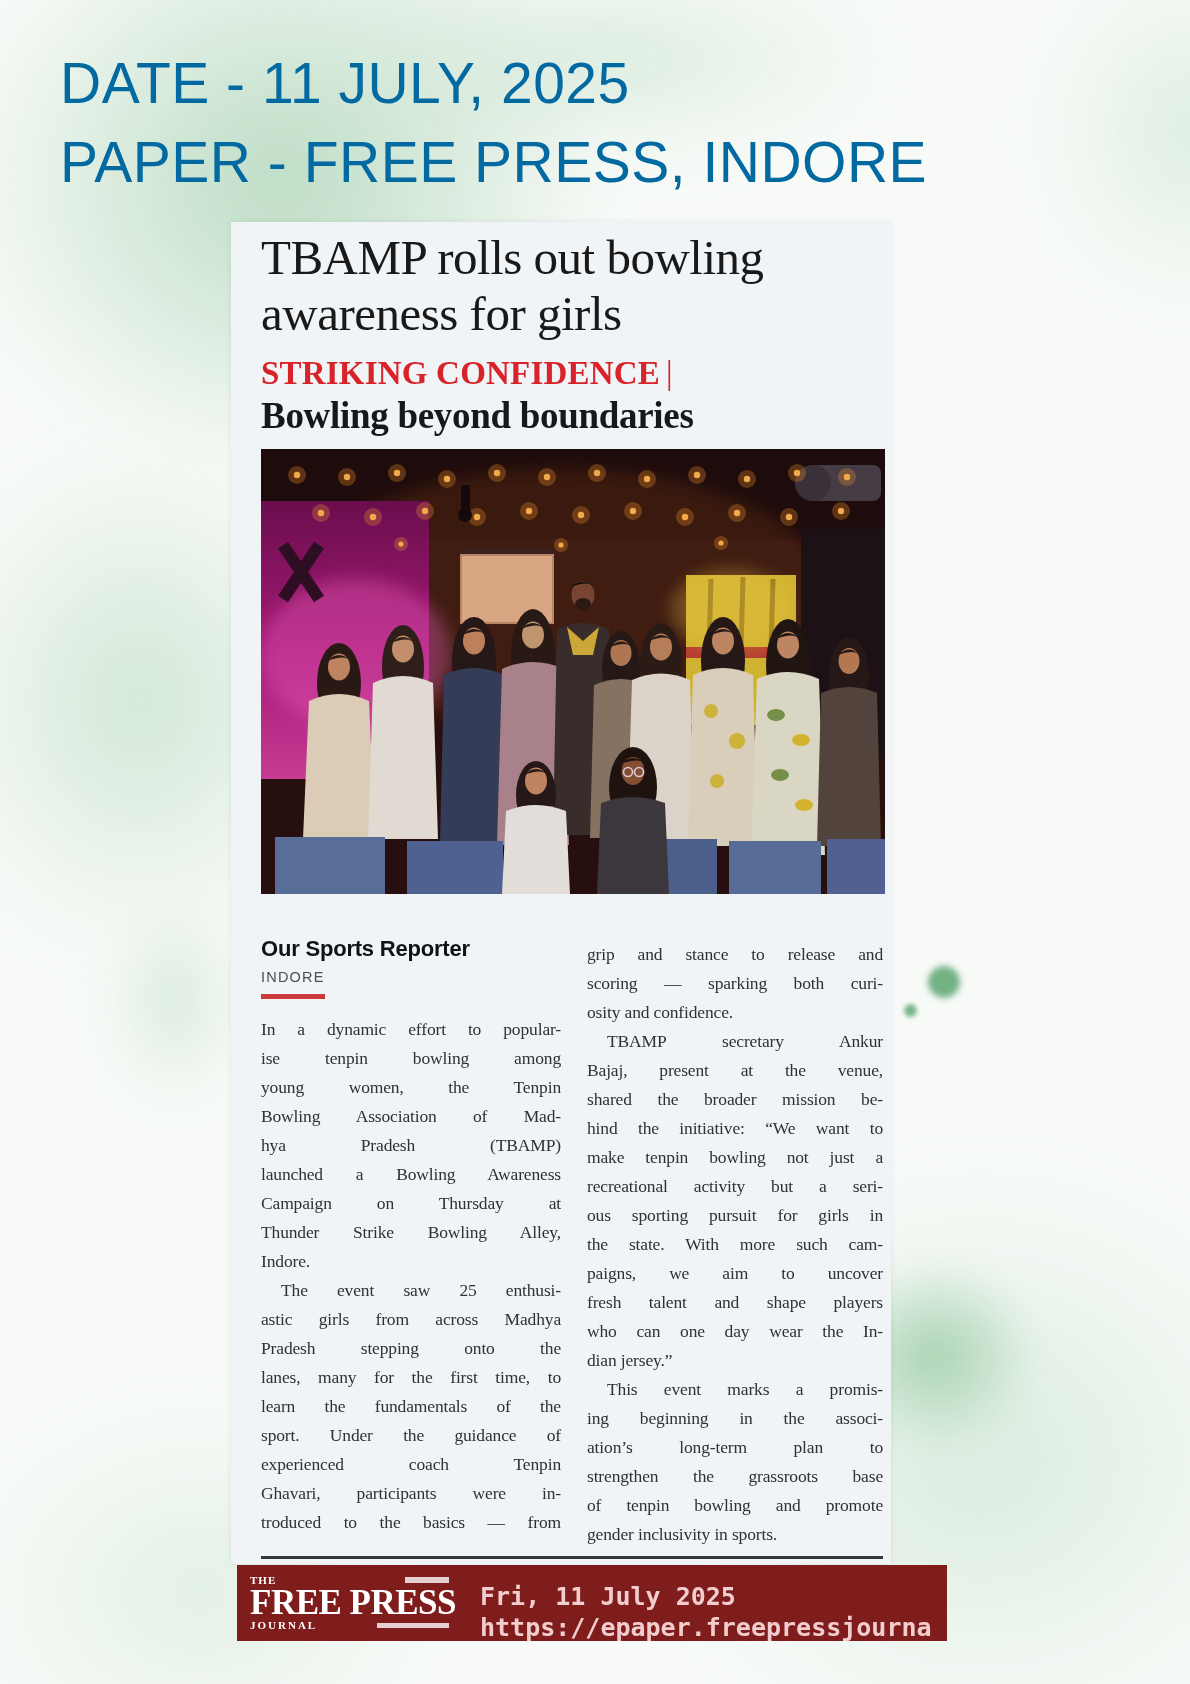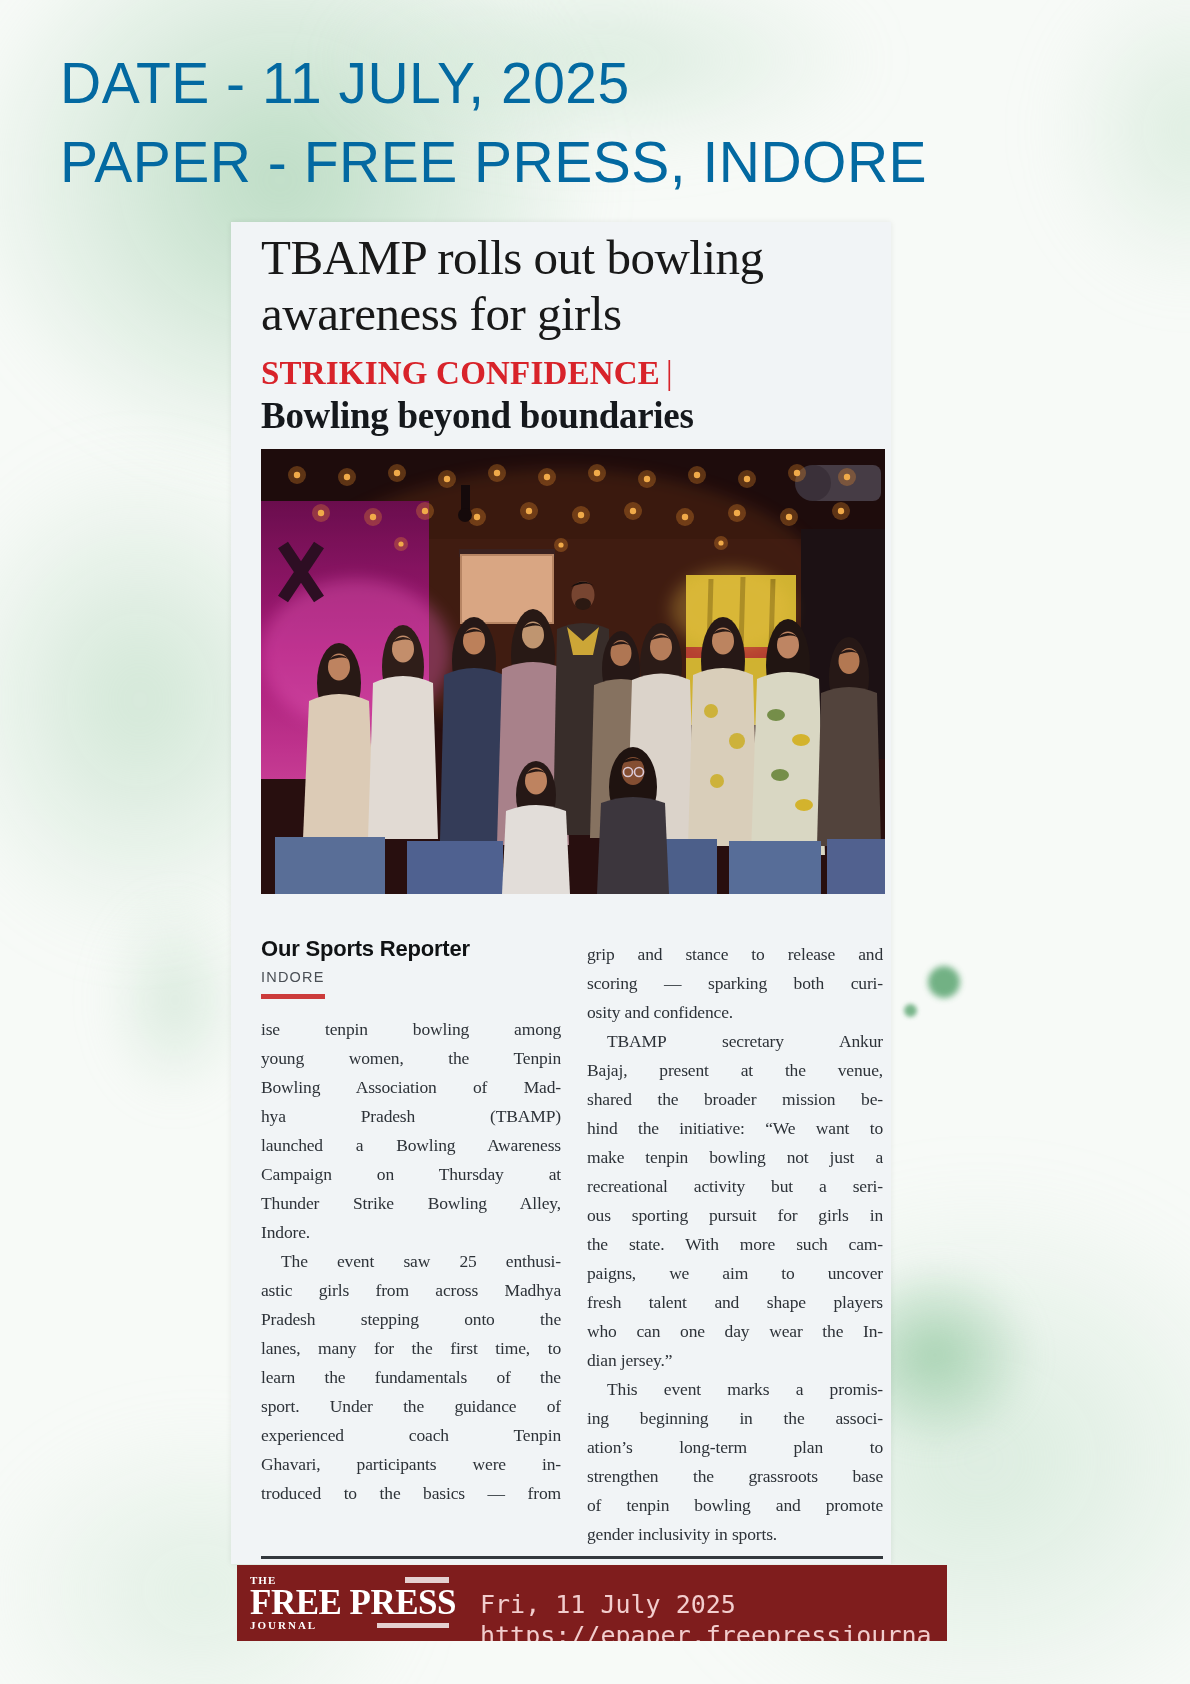--- a/index.html
+++ b/index.html
@@ -44,22 +44,22 @@
   .endline{position:absolute;left:30px;right:8px;bottom:5px;height:3px;background:#33383d;}
   
   .band{position:absolute;left:237px;top:1565px;width:710px;height:76px;background:#7f1d1d;overflow:hidden;}
   .logo{position:absolute;left:13px;top:9px;color:#ffffff;font-family:"Liberation Serif",serif;}
   .logo-the{font-size:11px;font-weight:700;letter-spacing:1px;}
   .logo-main{font-size:35px;font-weight:700;letter-spacing:-.5px;line-height:33px;}
   .logo-sub{font-size:11px;font-weight:700;letter-spacing:2px;}
   .micro-mark{position:absolute;background:rgba(255,255,255,.8);}
   .mm1{left:168px;top:12px;width:44px;height:6px;}
   .mm2{left:140px;top:58px;width:72px;height:5px;}
-  .band-text{position:absolute;left:243px;top:24px;color:#f2cdcd;font-family:"DejaVu Sans Mono",monospace;
-             font-size:25px;line-height:31px;white-space:nowrap;}
+  .band-text{position:absolute;left:243px;top:16px;color:#f2cdcd;font-family:"DejaVu Sans Mono",monospace;
+             font-size:25px;line-height:31px;white-space:nowrap;font-weight:bold;}
 </style>
 </head>
 <body>
 
 <div class="canvas">
 
   <div class="blob b1"></div>
   <div class="blob b2"></div>
   <div class="blob b3"></div>
   <div class="blob b4"></div>
@@ -287,20 +287,21 @@
       </svg>
     </div>
 
     <div class="columns">
       <div class="colL">
         <div class="byline">Our Sports Reporter</div>
         <div class="dateline">INDORE</div>
         <div class="redbar"></div>
         <div>
             <div class="para">
+              <div class="tline">In a dynamic effort to popular-</div>
               <div class="tline">ise tenpin bowling among</div>
               <div class="tline">young women, the Tenpin</div>
               <div class="tline">Bowling Association of Mad-</div>
               <div class="tline">hya Pradesh (TBAMP)</div>
               <div class="tline">launched a Bowling Awareness</div>
               <div class="tline">Campaign on Thursday at</div>
               <div class="tline">Thunder Strike Bowling Alley,</div>
               <div class="tline lastline">Indore.</div>
             </div>
             <div class="para">

